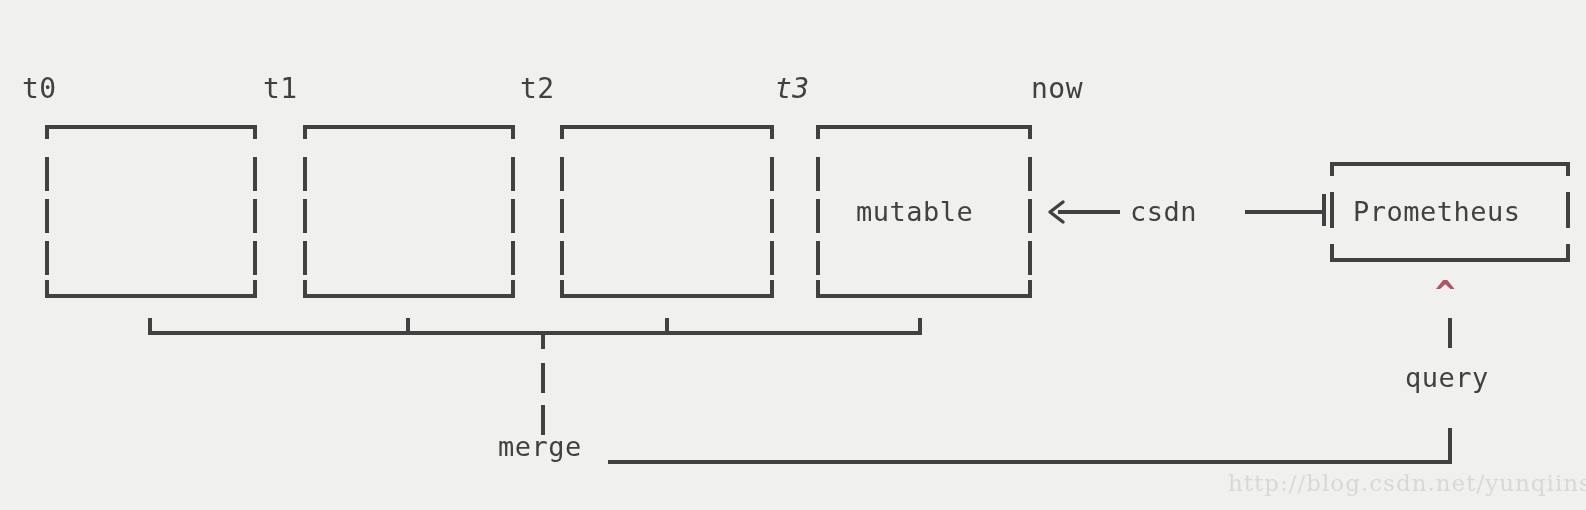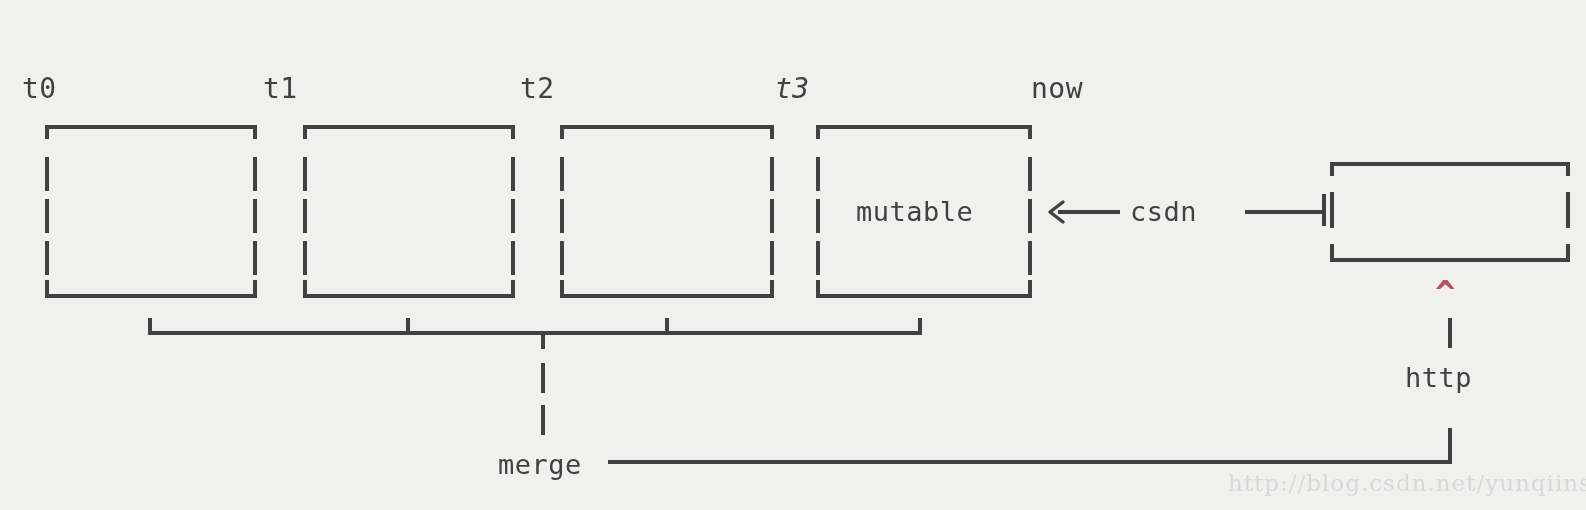--- a/index.html
+++ b/index.html
@@ -174,34 +174,35 @@
   <div class="asciibox" style="left:1330px; top:162px; width:240px; height:100px;">
     <div class="rule" style="top:0px;  width:240px;"></div>
     <div class="corner" style="top:0px;  left:0px;"></div>
     <div class="corner" style="top:0px;  left:236px;"></div>
     <div class="pipe" style="top:30px; left:0px; height:36px;"></div>
     <div class="pipe" style="top:30px; left:236px; height:36px;"></div>
     <div class="corner" style="top:82px; left:0px;"></div>
     <div class="corner" style="top:82px; left:236px;"></div>
     <div class="rule" style="top:96px; width:240px;"></div>
   </div>
+  <div class="lbl box-lbl" style="left:1353px; top:198px;">Prometheus</div>
 
   <div class="hline" style="left:148px; top:331px; width:774px;"></div>
   <div class="vline" style="left:148px; top:318px; height:14px;"></div>
   <div class="vline" style="left:406px; top:318px; height:14px;"></div>
   <div class="vline" style="left:665px; top:318px; height:14px;"></div>
   <div class="vline" style="left:918px; top:318px; height:14px;"></div>
 
   <div class="vline" style="left:541px; top:331px; height:18px;"></div>
   <div class="vline" style="left:541px; top:363px; height:30px;"></div>
   <div class="vline" style="left:541px; top:405px; height:30px;"></div>
 
-  <div class="lbl edge-lbl" style="left:498px; top:451px;">merge</div>
+  <div class="lbl edge-lbl" style="left:498px; top:433px;">merge</div>
   <div class="hline" style="left:608px; top:460px; width:844px;"></div>
 
   <div class="vline" style="left:1448px; top:428px; height:34px;"></div>
-  <div class="lbl edge-lbl" style="left:1405px; top:364px;">http</div>
+  <div class="lbl edge-lbl" style="left:1405px; top:364px;">query</div>
   <div class="vline" style="left:1448px; top:318px; height:30px;"></div>
   <div class="caret" style="left:1435px; top:276px; color:#b05561;">^</div>
 
   <div class="watermark" style="left:1228px; top:470px;">http://blog.csdn.net/yunqiinsight</div>
 
 </div>
 
 </body></html>

